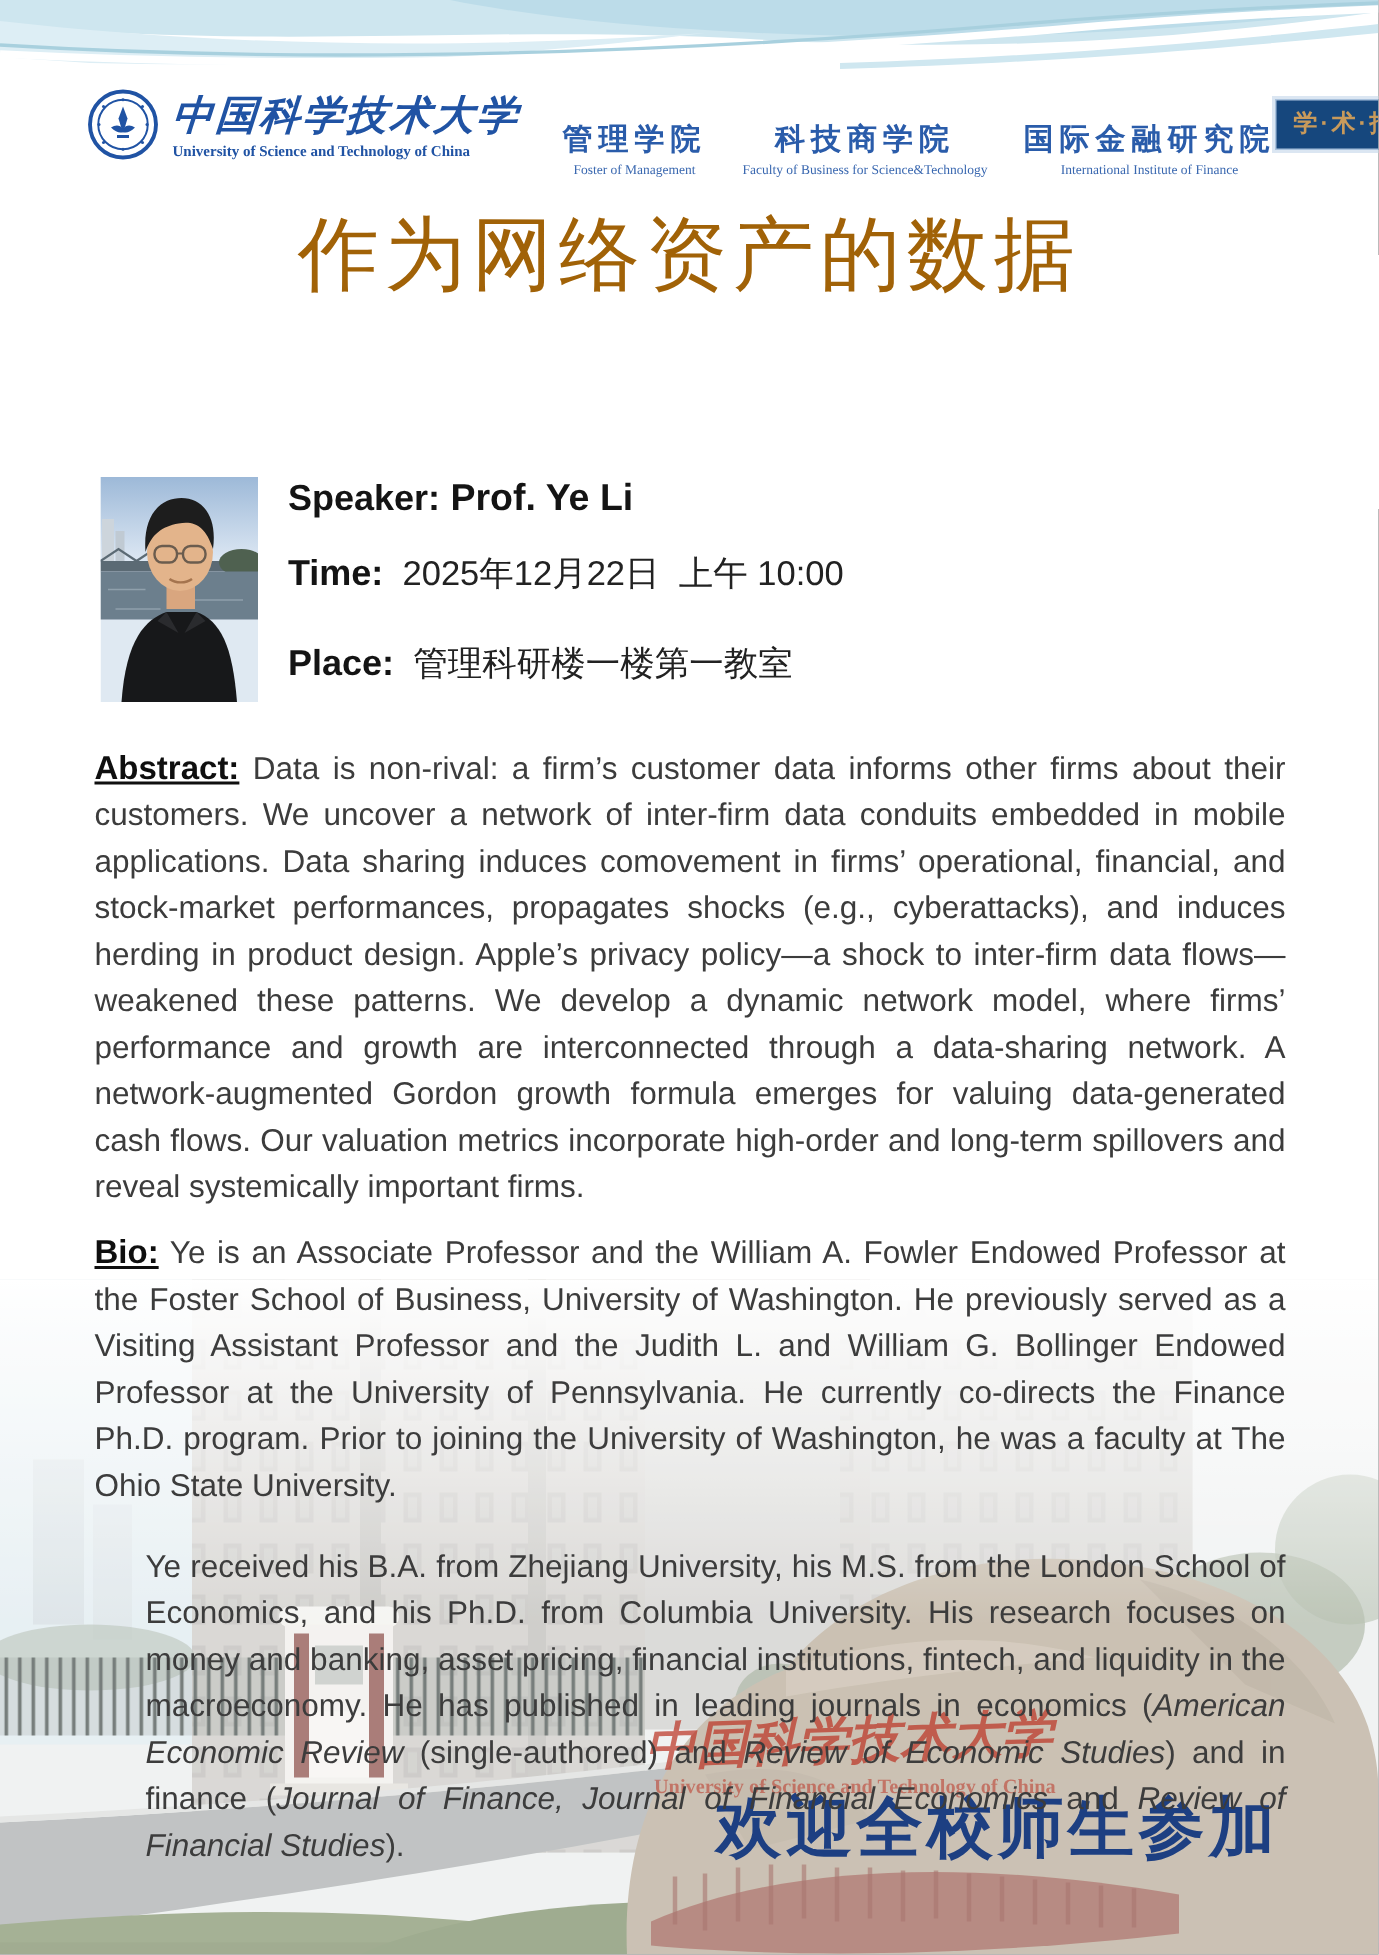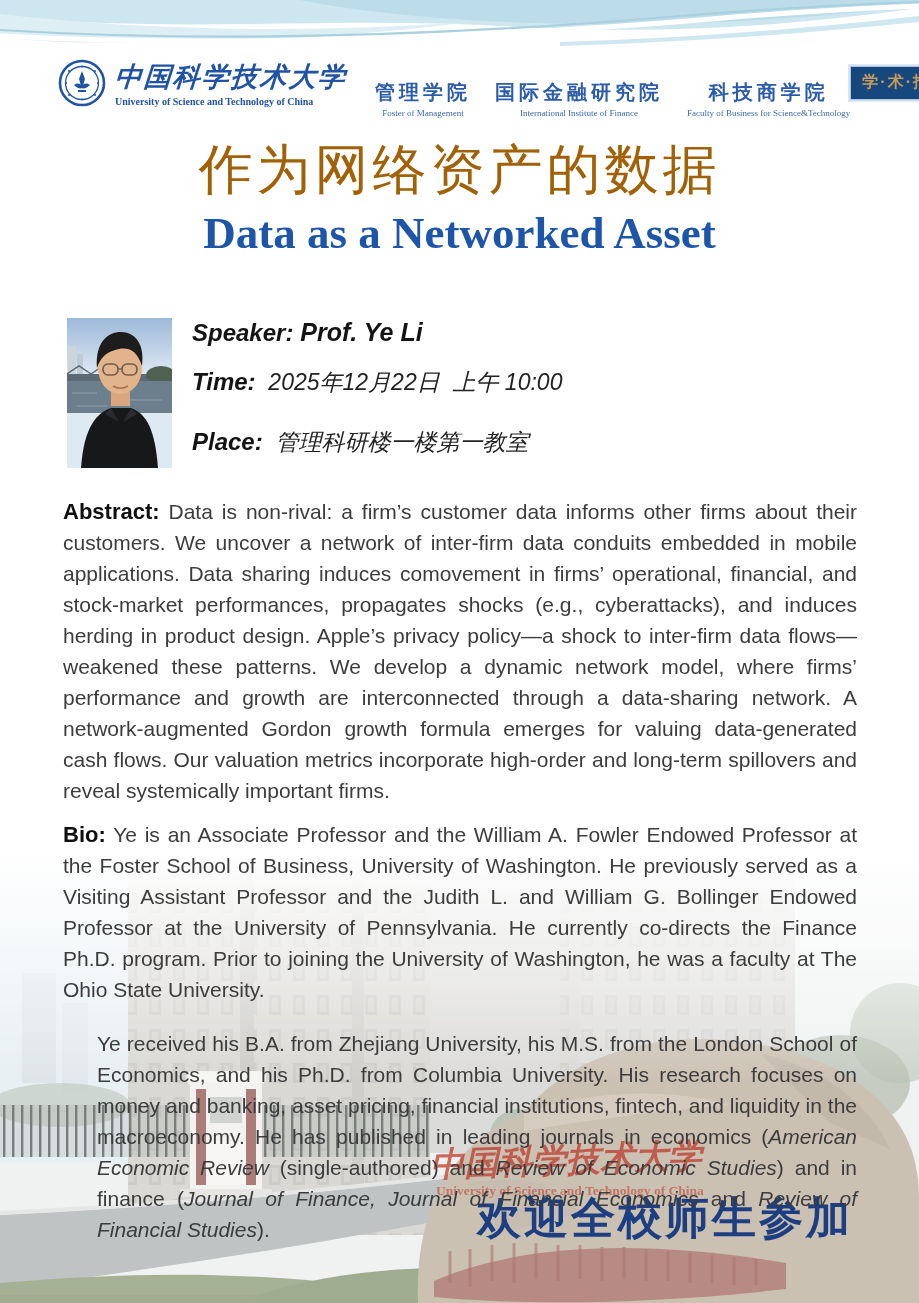--- a/index.html
+++ b/index.html
@@ -34,32 +34,32 @@
   .title-cn{ position:absolute; top:134px; left:0; width:100%; text-align:center;
              font-family:"DejaVu Serif","Liberation Serif",serif; font-weight:400;
              font-size:54px; color:#a16207; letter-spacing:4px; }
   .title-en{ position:absolute; top:207px; left:0; width:100%; text-align:center;
              font-family:"Liberation Serif","DejaVu Serif",serif; font-weight:bold;
              font-size:45px; color:#1d55a8; }
   
   .speaker{ position:absolute; top:318px; left:67px; display:flex; z-index:3; }
   .photo{ width:105px; height:150px; flex:0 0 auto; }
   .details{ margin-left:20px; padding-top:0; color:#141414; }
-  .detail-row{ white-space:pre-wrap;font-style:italic; }
+  .detail-row{ white-space:pre-wrap; }
   .row-speaker{ font-size:25px; font-weight:bold; }
   .row-time{ margin-top:20px; font-size:23px; }
   .row-place{ margin-top:29px; font-size:23px; }
   .dlabel{ font-weight:bold; font-size:24px; }
   .dvalue{ font-weight:normal; color:#222; }
   
   .abstract{ position:absolute; top:496px; left:63px; width:794px; z-index:3;
              font-size:21px; line-height:31px; color:#3c3c3c; text-align:justify; }
   .bio{ position:absolute; top:819px; left:63px; width:794px; z-index:3;
         font-size:21px; line-height:31px; color:#3c3c3c; text-align:justify; }
-  .lead{ font-weight:bold; font-size:22px; color:#0f0f0f; }
+  .lead{ font-weight:bold; font-size:22px; color:#0f0f0f;text-decoration:underline; }
   .bio-p2{ margin-top:23px;margin-left:34px; }
   .jrnl{ font-style:italic; }
   
   .campus{ position:absolute; left:0; bottom:0; width:919px; height:450px; z-index:1; }
   .campus svg{ position:absolute; left:0; top:0; }
   .rock-cn{ position:absolute; left:430px; top:284px; width:300px;
             font-family:"DejaVu Serif","Liberation Serif",serif; font-weight:bold; font-style:italic;
             font-size:34px; letter-spacing:0px; color:rgba(187,52,38,0.72);
             transform:rotate(-2deg); white-space:nowrap; }
   .rock-en{ position:absolute; left:436px; top:330px;
@@ -105,33 +105,32 @@
         <div class="logo-en">University of Science and Technology of China</div>
       </div>
     </div>
     <div class="hdr-divider"></div>
     <div class="units">
       <div class="unit">
         <div class="unit-cn">管理学院</div>
         <div class="unit-en">Foster of Management</div>
       </div>
       <div class="unit">
+        <div class="unit-cn">科技商学院</div>
+        <div class="unit-en">Faculty of Business for Science&amp;Technology</div>
+      </div>
+      <div class="unit">
         <div class="unit-cn">国际金融研究院</div>
         <div class="unit-en">International Institute of Finance</div>
       </div>
-      <div class="unit">
-        <div class="unit-cn">科技商学院</div>
-        <div class="unit-en">Faculty of Business for Science&amp;Technology</div>
-      </div>
     </div>
     <div class="badge">学·术·报·告·会</div>
   </div>
 
   <div class="title-cn">作为网络资产的数据</div>
-  <div class="title-en">Data as a Networked Asset</div>
 
   <div class="speaker">
     <svg class="photo" viewBox="0 0 105 150">
       <defs>
         <linearGradient id="skyg" x1="0" y1="0" x2="0" y2="1">
           <stop offset="0" stop-color="#9db9d8"></stop>
             <stop offset="1" stop-color="#e6eef7"></stop>
         </linearGradient>
       </defs>
       <rect width="105" height="150" fill="#dfe9f2"></rect>

